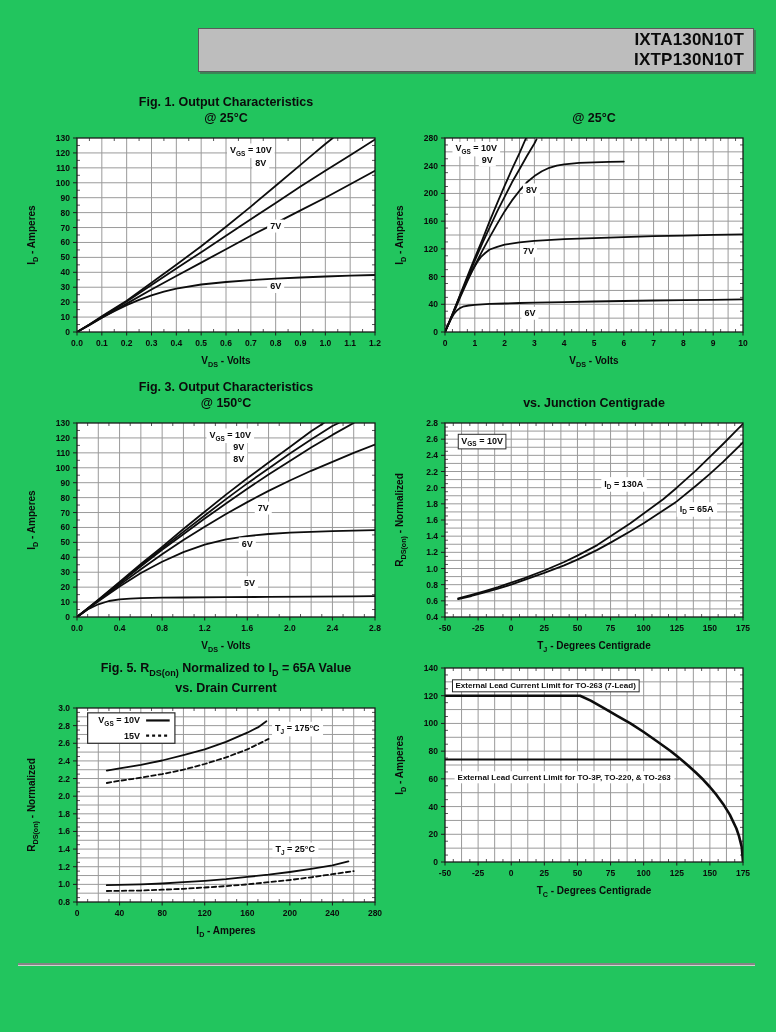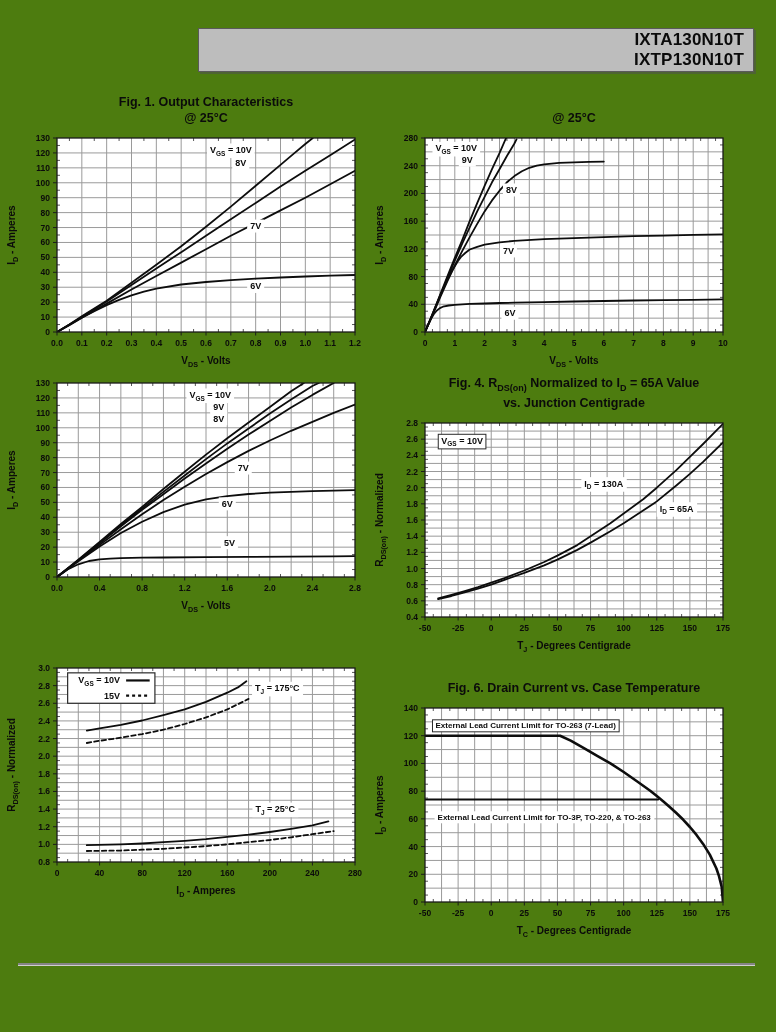--- a/index.html
+++ b/index.html
@@ -1,23 +1,23 @@
 <!DOCTYPE html>
 <html><head>
 <meta charset="utf-8">
 <style>
   *{margin:0;padding:0;box-sizing:border-box}
   html,body{background:#fff}
   body{width:776px;height:1032px;font-family:"Liberation Sans",sans-serif}
-  .page{position:relative;width:776px;height:1032px;background:#4d7c0f;overflow:hidden}
+  .page{position:relative;width:776px;height:1032px;background:#22c55e;overflow:hidden}
   .banner{position:absolute;left:198px;top:28px;width:556px;height:44px;background:#bdbdbd;
           border:1px solid #5a5a5a;box-shadow:2px 2px 0 rgba(80,80,80,.55);
           display:flex;flex-direction:column;justify-content:center;align-items:flex-end;padding-right:9px}
   .pn{font-size:17px;font-weight:bold;line-height:20px;color:#0b0b0b;letter-spacing:.2px}
-  .charts-grid{position:absolute;left:3px;top:90px;display:grid;grid-template-columns:366px 366px;
+  .charts-grid{position:absolute;left:23px;top:90px;display:grid;grid-template-columns:366px 366px;
                column-gap:2px;row-gap:3px}
   .chart-block{width:366px;height:282px}
   .chart-title{height:36px;margin-bottom:4px;display:flex;flex-direction:column;justify-content:flex-end;
                align-items:center;padding-left:40px;font-size:12.5px;font-weight:bold;color:#0b0b0b;
                line-height:15.5px;text-align:center;white-space:nowrap}
   .chart-title sub{font-size:9px}
   .footer-rule{position:absolute;left:18px;top:963px;width:737px;height:2px;background:#858585;
                box-shadow:0 1px 0 #cfcfcf}
   svg text{font-family:"Liberation Sans",sans-serif}
 </style>
@@ -363,21 +363,24 @@
             <text x="47" y="149.57142857142858" text-anchor="end">80</text>
             <text x="47" y="121.85714285714285" text-anchor="end">120</text>
             <text x="47" y="94.14285714285714" text-anchor="end">160</text>
             <text x="47" y="66.42857142857142" text-anchor="end">200</text>
             <text x="47" y="38.71428571428571" text-anchor="end">240</text>
             <text x="47" y="11" text-anchor="end">280</text>
           </g>
           <text x="203" y="234" text-anchor="middle" font-size="10" font-weight="bold" fill="#0b0b0b"><tspan>V</tspan><tspan dy="2.6" font-size="72%">DS</tspan><tspan dy="-2.6"> - Volts</tspan></text>
           <text text-anchor="middle" font-size="10" font-weight="bold" fill="#0b0b0b" transform="translate(12 105) rotate(-90)"><tspan>I</tspan><tspan dy="2.6" font-size="72%">D</tspan><tspan dy="-2.6"> - Amperes</tspan></text>
         </svg></div>
-      <div class="chart-block"><svg width="366" height="240" viewBox="0 0 366 240">
+      <div class="chart-block"><div class="chart-title">
+          <div>Fig. 3. Output Characteristics</div>
+          <div>@ 150°C</div>
+        </div><svg width="366" height="240" viewBox="0 0 366 240">
           <rect x="54" y="8" width="298" height="194" fill="#ffffff"></rect>
           <g stroke="#444" stroke-width="0.9">
             <line x1="64.64285714285714" y1="8" x2="64.64285714285714" y2="11"></line>
             <line x1="64.64285714285714" y1="199" x2="64.64285714285714" y2="202"></line>
             <line x1="85.92857142857143" y1="8" x2="85.92857142857143" y2="11"></line>
             <line x1="85.92857142857143" y1="199" x2="85.92857142857143" y2="202"></line>
             <line x1="107.21428571428572" y1="8" x2="107.21428571428572" y2="11"></line>
             <line x1="107.21428571428572" y1="199" x2="107.21428571428572" y2="202"></line>
             <line x1="128.5" y1="8" x2="128.5" y2="11"></line>
             <line x1="128.5" y1="199" x2="128.5" y2="202"></line>
@@ -526,21 +529,20 @@
             <text x="47" y="70.6923076923077" text-anchor="end">90</text>
             <text x="47" y="55.769230769230774" text-anchor="end">100</text>
             <text x="47" y="40.84615384615385" text-anchor="end">110</text>
             <text x="47" y="25.923076923076923" text-anchor="end">120</text>
             <text x="47" y="11" text-anchor="end">130</text>
           </g>
           <text x="203" y="234" text-anchor="middle" font-size="10" font-weight="bold" fill="#0b0b0b"><tspan>V</tspan><tspan dy="2.6" font-size="72%">DS</tspan><tspan dy="-2.6"> - Volts</tspan></text>
           <text text-anchor="middle" font-size="10" font-weight="bold" fill="#0b0b0b" transform="translate(12 105) rotate(-90)"><tspan>I</tspan><tspan dy="2.6" font-size="72%">D</tspan><tspan dy="-2.6"> - Amperes</tspan></text>
         </svg></div>
       <div class="chart-block"><div class="chart-title">
-          <div>Fig. 4. R<sub>DS(on)</sub> Normalized to I<sub>D</sub> = 65A Value</div>
           <div>vs. Junction Centigrade</div>
         </div><svg width="366" height="240" viewBox="0 0 366 240">
           <rect x="54" y="8" width="298" height="194" fill="#ffffff"></rect>
           <g stroke="#444" stroke-width="0.9">
             <line x1="62.27777777777778" y1="8" x2="62.27777777777778" y2="11"></line>
             <line x1="62.27777777777778" y1="199" x2="62.27777777777778" y2="202"></line>
             <line x1="78.83333333333333" y1="8" x2="78.83333333333333" y2="11"></line>
             <line x1="78.83333333333333" y1="199" x2="78.83333333333333" y2="202"></line>
             <line x1="95.38888888888889" y1="8" x2="95.38888888888889" y2="11"></line>
             <line x1="95.38888888888889" y1="199" x2="95.38888888888889" y2="202"></line>
@@ -727,21 +729,24 @@
             <text x="47" y="91.83333333333331" text-anchor="end">1.8</text>
             <text x="47" y="75.66666666666666" text-anchor="end">2.0</text>
             <text x="47" y="59.49999999999997" text-anchor="end">2.2</text>
             <text x="47" y="43.33333333333329" text-anchor="end">2.4</text>
             <text x="47" y="27.166666666666647" text-anchor="end">2.6</text>
             <text x="47" y="10.999999999999964" text-anchor="end">2.8</text>
           </g>
           <text x="203" y="234" text-anchor="middle" font-size="10" font-weight="bold" fill="#0b0b0b"><tspan>T</tspan><tspan dy="2.6" font-size="72%">J</tspan><tspan dy="-2.6"> - Degrees Centigrade</tspan></text>
           <text text-anchor="middle" font-size="10" font-weight="bold" fill="#0b0b0b" transform="translate(12 105) rotate(-90)"><tspan>R</tspan><tspan dy="2.6" font-size="72%">DS(on)</tspan><tspan dy="-2.6"> - Normalized</tspan></text>
         </svg></div>
-      <div class="chart-block"><svg width="366" height="240" viewBox="0 0 366 240">
+      <div class="chart-block"><div class="chart-title">
+          <div>Fig. 5. R<sub>DS(on)</sub> Normalized to I<sub>D</sub> = 65A Value</div>
+          <div>vs. Drain Current</div>
+        </div><svg width="366" height="240" viewBox="0 0 366 240">
           <rect x="54" y="8" width="298" height="194" fill="#ffffff"></rect>
           <g stroke="#444" stroke-width="0.9">
             <line x1="64.64285714285714" y1="8" x2="64.64285714285714" y2="11"></line>
             <line x1="64.64285714285714" y1="199" x2="64.64285714285714" y2="202"></line>
             <line x1="85.92857142857143" y1="8" x2="85.92857142857143" y2="11"></line>
             <line x1="85.92857142857143" y1="199" x2="85.92857142857143" y2="202"></line>
             <line x1="107.21428571428572" y1="8" x2="107.21428571428572" y2="11"></line>
             <line x1="107.21428571428572" y1="199" x2="107.21428571428572" y2="202"></line>
             <line x1="128.5" y1="8" x2="128.5" y2="11"></line>
             <line x1="128.5" y1="199" x2="128.5" y2="202"></line>
@@ -909,23 +914,21 @@
             <text x="47" y="99.18181818181817" text-anchor="end">2.0</text>
             <text x="47" y="81.54545454545453" text-anchor="end">2.2</text>
             <text x="47" y="63.90909090909087" text-anchor="end">2.4</text>
             <text x="47" y="46.272727272727266" text-anchor="end">2.6</text>
             <text x="47" y="28.636363636363612" text-anchor="end">2.8</text>
             <text x="47" y="11" text-anchor="end">3.0</text>
           </g>
           <text x="203" y="234" text-anchor="middle" font-size="10" font-weight="bold" fill="#0b0b0b"><tspan>I</tspan><tspan dy="2.6" font-size="72%">D</tspan><tspan dy="-2.6"> - Amperes</tspan></text>
           <text text-anchor="middle" font-size="10" font-weight="bold" fill="#0b0b0b" transform="translate(12 105) rotate(-90)"><tspan>R</tspan><tspan dy="2.6" font-size="72%">DS(on)</tspan><tspan dy="-2.6"> - Normalized</tspan></text>
         </svg></div>
-      <div class="chart-block"><div class="chart-title">
-          <div>Fig. 6. Drain Current vs. Case Temperature</div>
-        </div><svg width="366" height="240" viewBox="0 0 366 240">
+      <div class="chart-block"><svg width="366" height="240" viewBox="0 0 366 240">
           <rect x="54" y="8" width="298" height="194" fill="#ffffff"></rect>
           <g stroke="#444" stroke-width="0.9">
             <line x1="62.27777777777778" y1="8" x2="62.27777777777778" y2="11"></line>
             <line x1="62.27777777777778" y1="199" x2="62.27777777777778" y2="202"></line>
             <line x1="78.83333333333333" y1="8" x2="78.83333333333333" y2="11"></line>
             <line x1="78.83333333333333" y1="199" x2="78.83333333333333" y2="202"></line>
             <line x1="95.38888888888889" y1="8" x2="95.38888888888889" y2="11"></line>
             <line x1="95.38888888888889" y1="199" x2="95.38888888888889" y2="202"></line>
             <line x1="111.94444444444444" y1="8" x2="111.94444444444444" y2="11"></line>
             <line x1="111.94444444444444" y1="199" x2="111.94444444444444" y2="202"></line>

